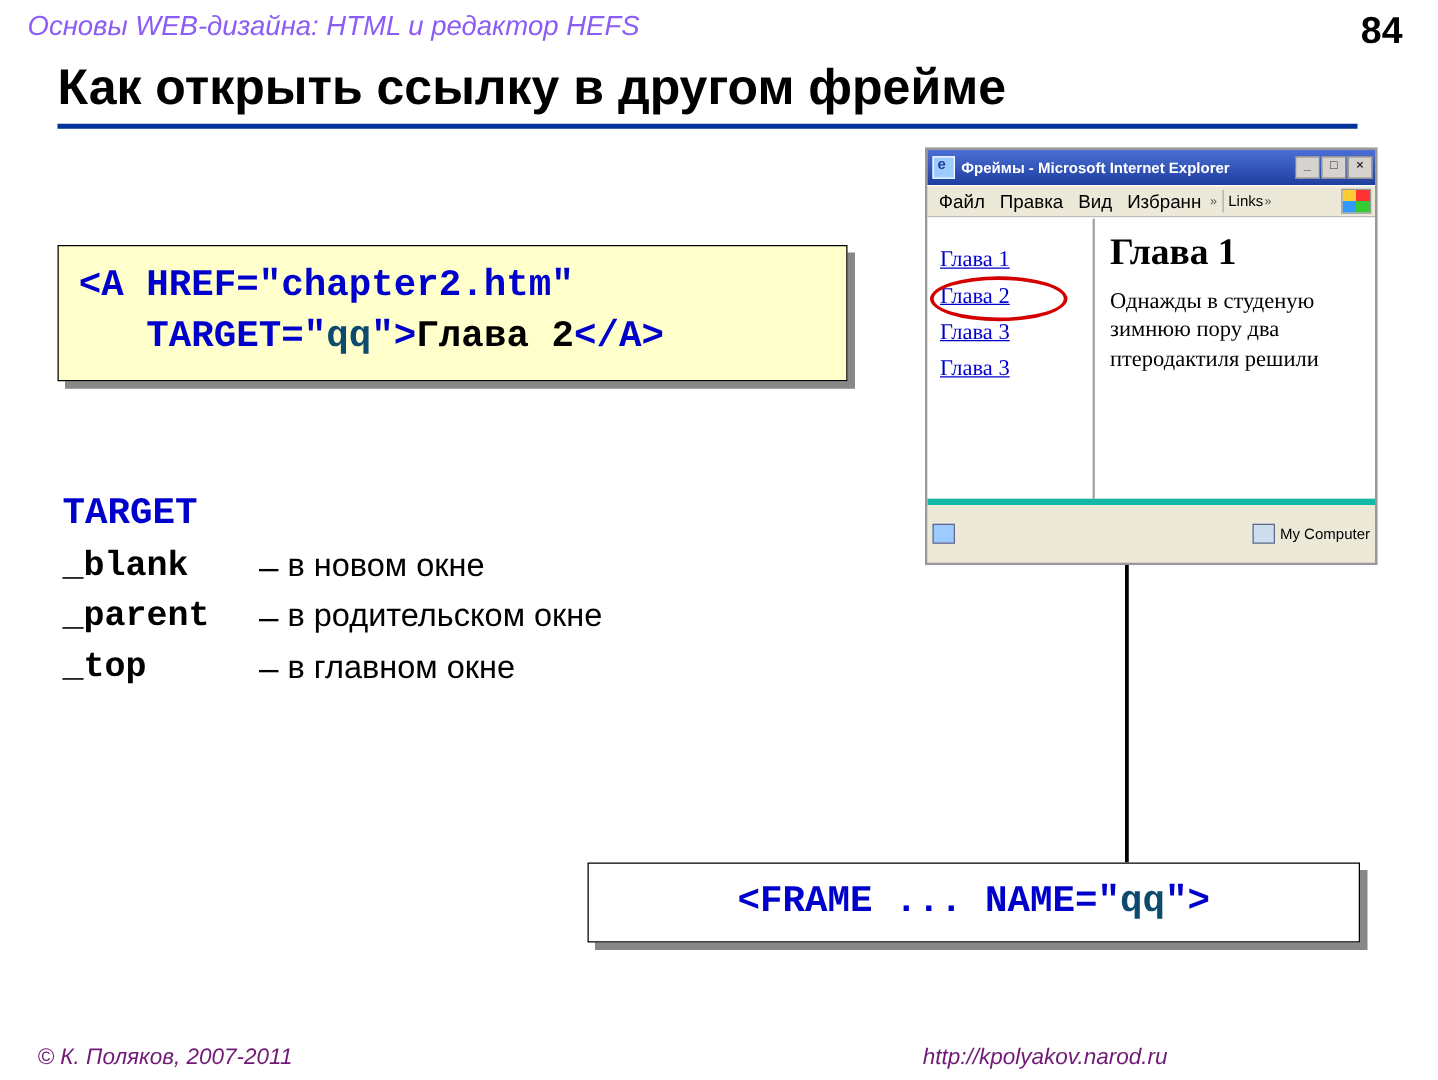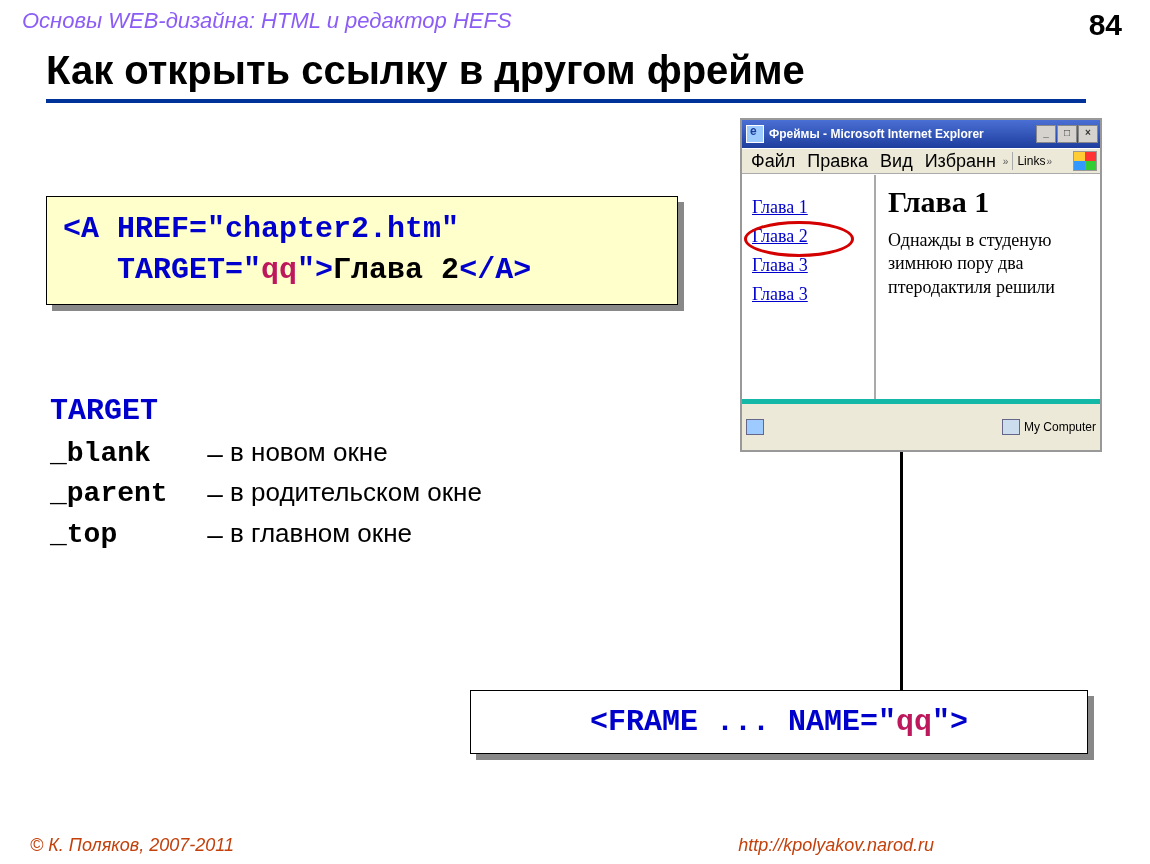--- a/index.html
+++ b/index.html
@@ -3,58 +3,58 @@
 <meta charset="utf-8">
 <style>
   html,body{margin:0;padding:0;width:1150px;height:864px;background:#fff;font-family:Arial,Helvetica,sans-serif;color:#000;overflow:hidden}
   .slide{position:relative;width:1150px;height:864px;box-sizing:border-box}
   .header{display:flex;justify-content:space-between;align-items:flex-start;padding:8px 28px 0 22px}
   .header-title{font-style:italic;font-size:22px;color:#8b5cf6;font-family:Arial}
   .page-num{font-size:30px;font-weight:bold}
   .main-title{font-size:40px;font-weight:bold;margin:6px 0 0 46px;padding-bottom:6px;border-bottom:4px solid #003399;width:1040px}
   .code-box{position:absolute;left:46px;top:196px;width:598px;background:#ffffcc;border:1.5px solid #000;box-shadow:6px 6px 0 #888;padding:12px 16px 14px 16px;font-family:"Courier New",monospace;font-size:30px;font-weight:bold;line-height:1.35}
   .tag-blue{color:#0000cc}
-  .tag-red{color:#be185d}
+  .tag-red{color:#0c4a6e}
   .tag-black{color:#000}
   .target-block{position:absolute;left:50px;top:390px;font-size:28px;line-height:1.45}
   .target-kw{font-family:"Courier New",monospace;font-weight:bold;color:#0000cc;font-size:30px}
   .target-row{display:flex;align-items:flex-start;}
   .target-name{font-family:"Courier New",monospace;font-weight:bold;width:150px;font-size:28px}
   .target-dash{width:30px;text-align:center}
   .target-desc{font-family:Arial;font-size:26px}
   .frame-box{position:absolute;left:470px;top:690px;width:580px;background:#fff;border:1.5px solid #000;box-shadow:6px 6px 0 #888;padding:14px 18px;font-family:"Courier New",monospace;font-size:30px;font-weight:bold;text-align:center}
   
   .callout-line{position:absolute;left:900px;top:420px;width:3px;height:270px;background:#000}
   .callout-head{position:absolute;left:898px;top:415px;width:9px;height:9px;background:#000;border-radius:50%}
   
   .ie-window{position:absolute;left:740px;top:118px;width:358px;background:#e4e2dc;border:2px solid #999;font-family:Tahoma,Arial,sans-serif;font-size:13px}
   .ie-titlebar{display:flex;align-items:center;background:linear-gradient(#4a6fd4,#1e3e9e);color:#fff;height:28px;padding:0 2px 0 4px;font-weight:bold}
   .ie-title-icon{width:16px;height:16px;background:#9ecbff;border:1px solid #fff;margin-right:5px;display:inline-block;position:relative}
   .ie-title-icon::after{content:"e";position:absolute;left:3px;top:-2px;font-size:12px;color:#1e3e9e;font-weight:bold}
   .ie-title-text{flex:1;white-space:nowrap;overflow:hidden;font-size:12px}
   .ie-winbtns{display:flex;gap:1px}
   .ie-btn{width:18px;height:16px;background:#d6d3ce;border:1px solid #888;font-size:10px;line-height:14px;text-align:center;font-weight:bold;color:#333}
   .ie-menubar{display:flex;align-items:center;background:#ece9d8;border-top:1px solid #fff;border-bottom:1px solid #aaa;height:24px;padding:0 3px;font-size:13px;color:#000}
-  .ie-menuitem{margin:0 6px;font-size:18px}
+  .ie-menuitem{margin:0 6px;font-size:15px}
   .ie-menudiv{width:1px;height:18px;background:#aaa;margin:0 4px}
   .ie-links{font-size:12px}
   .ie-chev{font-size:10px;color:#555;margin-left:1px}
   .ie-winlogo{width:22px;height:18px;margin-left:auto;background:conic-gradient(#f33 0 25%,#3c3 0 50%,#39f 0 75%,#fc3 0);border:1px solid #999}
   .ie-body{display:flex;background:#fff;border-top:1px solid #fff;height:224px}
   .ie-left{width:134px;border-right:2px solid #aaa;padding:14px 10px;box-sizing:border-box;position:relative}
   .ie-right{flex:1;padding:10px 12px;box-sizing:border-box}
   .ie-link{display:block;color:#0000cc;text-decoration:underline;font-size:18px;margin:8px 0;font-family:"Times New Roman",serif}
   .ie-circle{position:absolute;left:2px;top:46px;width:104px;height:30px;border:3px solid #d40000;border-radius:50%}
   .ie-h1{font-family:"Times New Roman",serif;font-size:30px;font-weight:bold;margin:0 0 10px 0}
   .ie-para{font-family:"Times New Roman",serif;font-size:18px;line-height:1.3}
   .ie-status{display:flex;align-items:center;background:#ece9d8;border-top:5px solid #14b8a6;height:22px;padding:12px 4px;font-size:12px}
   .ie-status-icon{width:16px;height:14px;display:inline-block;background:#9ecbff;border:1px solid #668;margin-right:4px}
   .ie-status-sep{flex:1}
   .ie-comp-icon{width:16px;height:14px;display:inline-block;background:#cde;border:1px solid #668;margin-right:4px}
-  .footer{position:absolute;bottom:8px;left:0;width:964px;display:flex;justify-content:space-between;padding:0 30px;box-sizing:border-box;color:#c2410c;font-style:italic;font-size:18px}
+  .footer{position:absolute;bottom:8px;left:0;width:964px;display:flex;justify-content:space-between;padding:0 30px;box-sizing:border-box;color:#701a75;font-style:italic;font-size:18px}
 </style>
 </head>
 <body>
 <div class="slide">
 
   <div class="header">
     <div class="header-title">Основы WEB-дизайна: HTML и редактор HEFS</div>
     <div class="page-num">84</div>
   </div>
 

